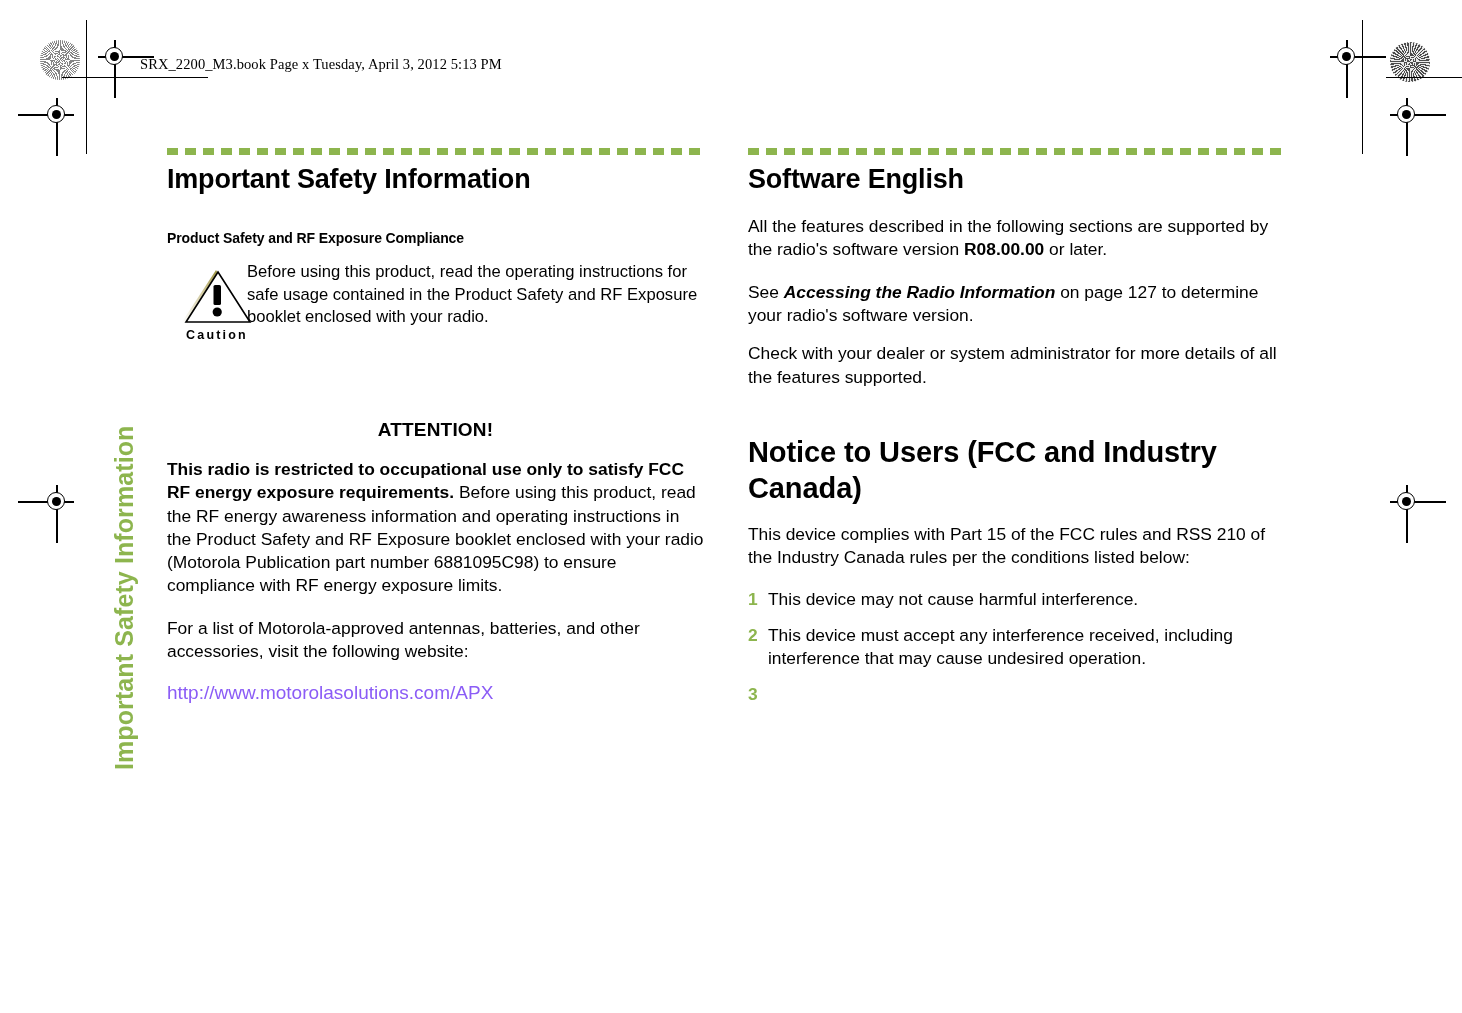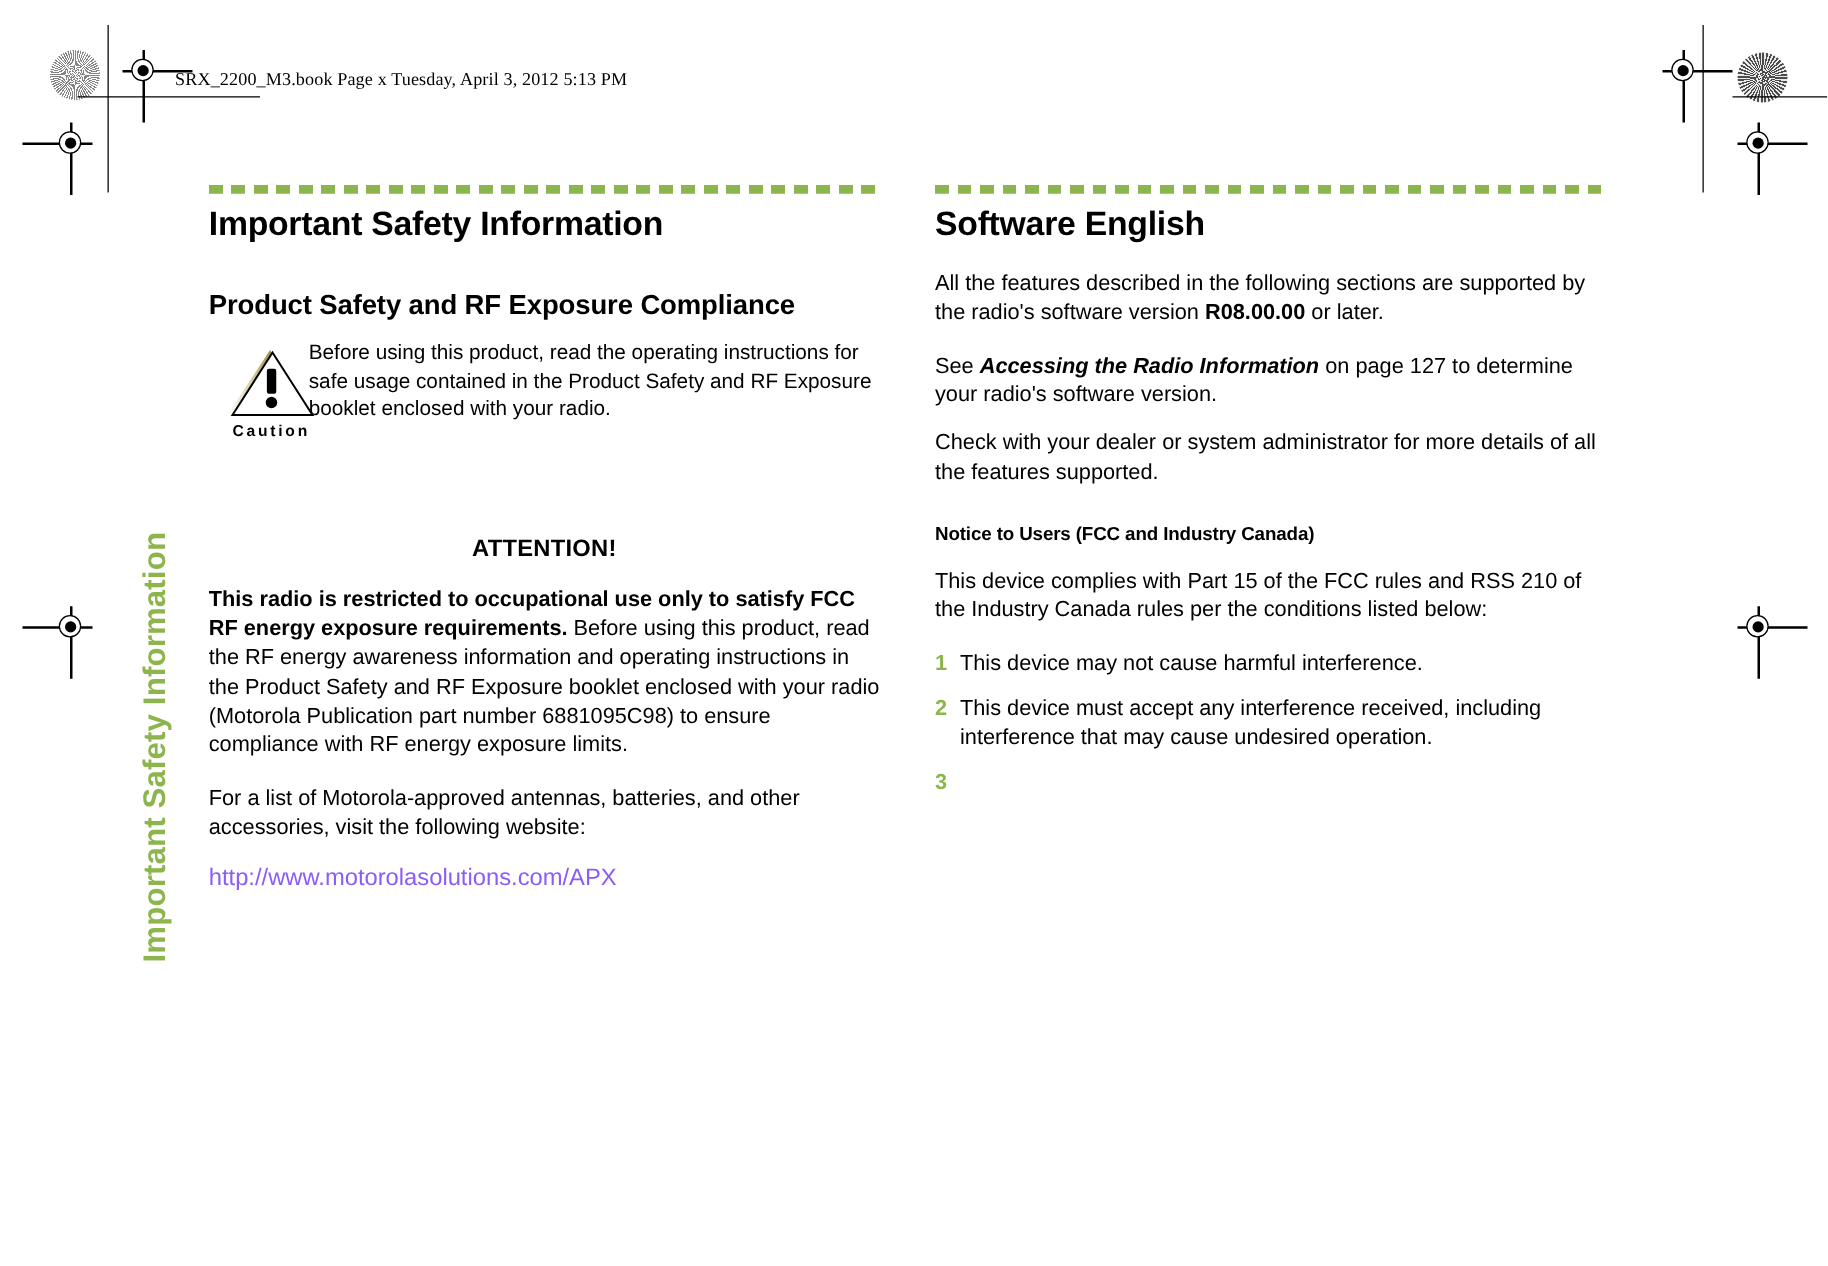--- a/index.html
+++ b/index.html
@@ -125,21 +125,21 @@
   }
 
   h1.chapter {
     font-size: 27px;
     font-weight: bold;
     margin: 0 0 0 0;
     line-height: 1.18;
     letter-spacing: -0.2px;
   }
   h2.section {
-    font-size: 22px;
+    font-size: 14px;
     font-weight: bold;
     margin: 34px 0 0 0;
     line-height: 1.24;
     letter-spacing: -0.1px;
   }
 
   p.body {
     font-size: 17.4px;
     line-height: 1.33;
     margin: 15px 0 0 0;
@@ -386,21 +386,21 @@
     <p class="body first" style="margin-top:19px;">
       <span>All the features described in the following sections are supported by the radio's software version </span><strong>R08.00.00</strong><span> or later.</span>
     </p>
 
     <p class="body" style="margin-top:20px;">
       <span>See </span><strong><em>Accessing the Radio Information</em></strong><span> on page 127 to determine your radio's software version.</span>
     </p>
 
     <p class="body" style="">Check with your dealer or system administrator for more details of all the features supported.</p>
 
-    <h2 class="section" style="margin-top:30px; font-size:15px;">Notice to Users (FCC and Industry Canada)</h2>
+    <h2 class="section" style="margin-top:46px; font-size:29px;">Notice to Users (FCC and Industry Canada)</h2>
 
     <p class="body" style="margin-top:16px;">This device complies with Part 15 of the FCC rules and RSS 210 of the Industry Canada rules per the conditions listed below:</p>
 
     <ol class="numlist" style="margin-top:19px;">
       <li>
         <span class="num">1</span>
         <span>This device may not cause harmful  interference.</span>
       </li>
       <li>
         <span class="num">2</span>

